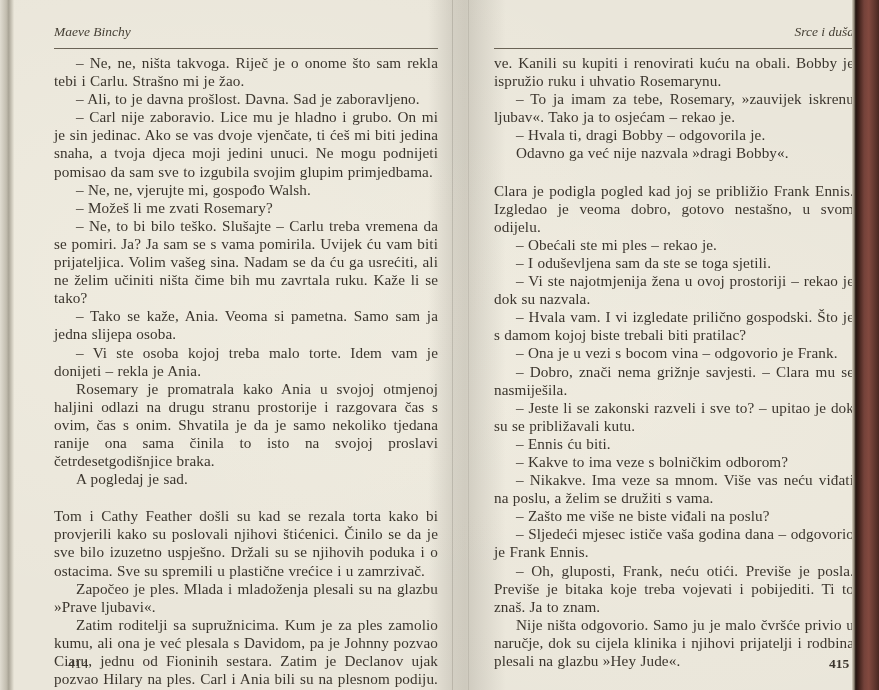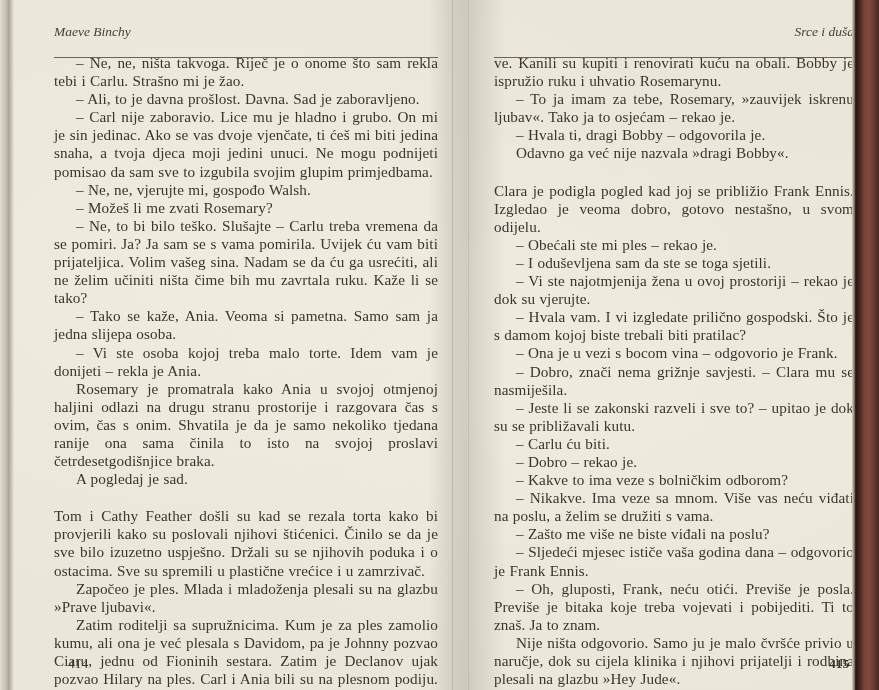--- a/index.html
+++ b/index.html
@@ -50,21 +50,21 @@
 
   
   .page { position: absolute; top: 0; height: 100%; }
   .page-left  { left: 14px;  width: 424px; }
   .page-right { left: 480px; width: 372px; }
 
   .running-head {
     position: absolute; top: 24px;
     font-style: italic; font-size: 13.5px; color: #453f34;
     border-bottom: 1px solid var(--rule, #6a6356);
-    padding-bottom: 17px;
+    padding-bottom: 8px;
   }
   .page-left  .running-head { left: 40px; width: 384px; text-align: left; }
   .page-right .running-head { left: 14px; width: 360px; text-align: right; }
 
   .textcol {
     position: absolute; top: 54px;
   }
   .page-left  .textcol { left: 40px; width: 384px; }
   .page-right .textcol { left: 14px; width: 360px; }
 
@@ -124,27 +124,26 @@
     </div>
     <div class="textcol">
       <div>
           <p class="para">ve. Kanili su kupiti i renovirati kuću na obali. Bobby je ispružio ruku i uhvatio Rosemarynu.</p>
           <p class="para indent">– To ja imam za tebe, Rosemary, »zauvijek iskrenu ljubav«. Tako ja to osjećam – rekao je.</p>
           <p class="para indent">– Hvala ti, dragi Bobby – odgovorila je.</p>
           <p class="para indent">Odavno ga već nije nazvala »dragi Bobby«.</p>
           <p class="para space-before">Clara je podigla pogled kad joj se približio Frank Ennis. Izgledao je veoma dobro, gotovo nestašno, u svom odijelu.</p>
           <p class="para indent">– Obećali ste mi ples – rekao je.</p>
           <p class="para indent">– I oduševljena sam da ste se toga sjetili.</p>
-          <p class="para indent">– Vi ste najotmjenija žena u ovoj prostoriji – rekao je dok su vjerujte.</p>
+          <p class="para indent">– Vi ste najotmjenija žena u ovoj prostoriji – rekao je dok su nazvala.</p>
           <p class="para indent">– Hvala vam. I vi izgledate prilično gospodski. Što je s damom kojoj biste trebali biti pratilac?</p>
           <p class="para indent">– Ona je u vezi s bocom vina – odgovorio je Frank.</p>
           <p class="para indent">– Dobro, znači nema grižnje savjesti. – Clara mu se nasmiješila.</p>
           <p class="para indent">– Jeste li se zakonski razveli i sve to? – upitao je dok su se približavali kutu.</p>
-          <p class="para indent">– Carlu ću biti.</p>
-          <p class="para indent">– Dobro – rekao je.</p>
+          <p class="para indent">– Ennis ću biti.</p>
           <p class="para indent">– Kakve to ima veze s bolničkim odborom?</p>
           <p class="para indent">– Nikakve. Ima veze sa mnom. Više vas neću viđati na poslu, a želim se družiti s vama.</p>
           <p class="para indent">– Zašto me više ne biste viđali na poslu?</p>
           <p class="para indent">– Sljedeći mjesec ističe vaša godina dana – odgovorio je Frank Ennis.</p>
           <p class="para indent">– Oh, gluposti, Frank, neću otići. Previše je posla. Previše je bitaka koje treba vojevati i pobijediti. Ti to znaš. Ja to znam.</p>
           <p class="para indent">Nije ništa odgovorio. Samo ju je malo čvršće privio u naručje, dok su cijela klinika i njihovi prijatelji i rodbina plesali na glazbu »Hey Jude«.</p>
         </div>
 
     </div>
     <div class="page-num">415</div>

